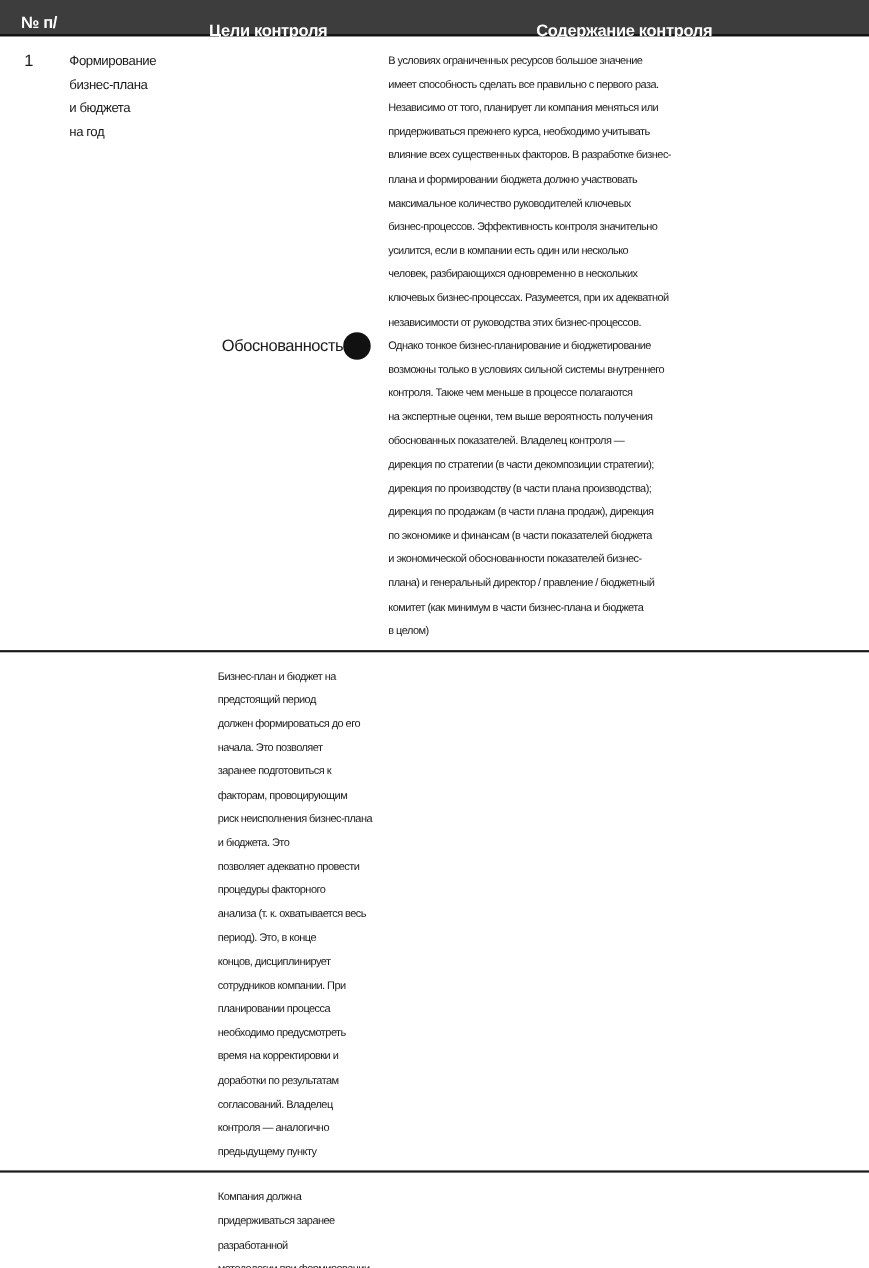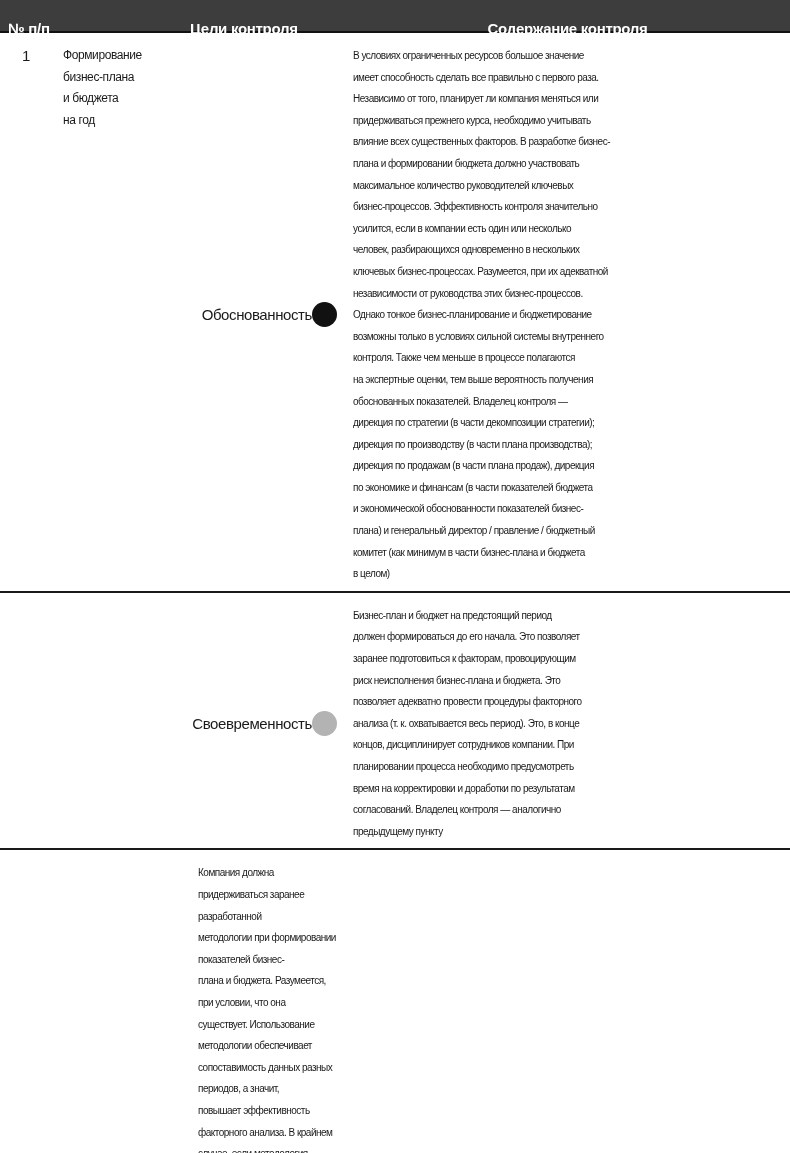--- a/index.html
+++ b/index.html
@@ -20,21 +20,21 @@
     border-bottom: 2px solid #111111;
     display: grid;
     grid-template-columns: 57px 133px 155px 1fr;
     align-items: center;
     color: #ffffff;
     font-weight: bold;
     font-size: 15px;
     letter-spacing: -0.3px;
     flex: 0 0 auto;
   }
-  .thead .h-num { padding-left: 8px; }
+  .thead .h-num { padding-left: 19px; }
   .thead .h-sub { padding-left: 18px; margin-top: 40px; }
   .thead .h-goal { padding-left: 0px; }
   .thead .h-content { text-align: center; }
 
   
   .block {
     display: grid;
     grid-template-columns: 57px 133px 155px 1fr;
     padding: 12px 0 6px 0;
     flex: 0 0 auto;
@@ -132,24 +132,20 @@
 плана) и генеральный директор / правление / бюджетный
 комитет (как минимум в части бизнес-плана и бюджета
 в целом)</div>
   </div>
 
   <div class="divider"></div>
 
   <div class="block">
     <div class="cell-num"></div>
     <div class="cell-sub"></div>
-    <div class="cell-goal">
-      <span>Своевременность</span>
-      <span class="marker" style="background-color: rgb(179, 179, 179);"></span>
-    </div>
     <div class="cell-content">Бизнес-план и бюджет на предстоящий период
 должен формироваться до его начала. Это позволяет
 заранее подготовиться к факторам, провоцирующим
 риск неисполнения бизнес-плана и бюджета. Это
 позволяет адекватно провести процедуры факторного
 анализа (т. к. охватывается весь период). Это, в конце
 концов, дисциплинирует сотрудников компании. При
 планировании процесса необходимо предусмотреть
 время на корректировки и доработки по результатам
 согласований. Владелец контроля — аналогично

